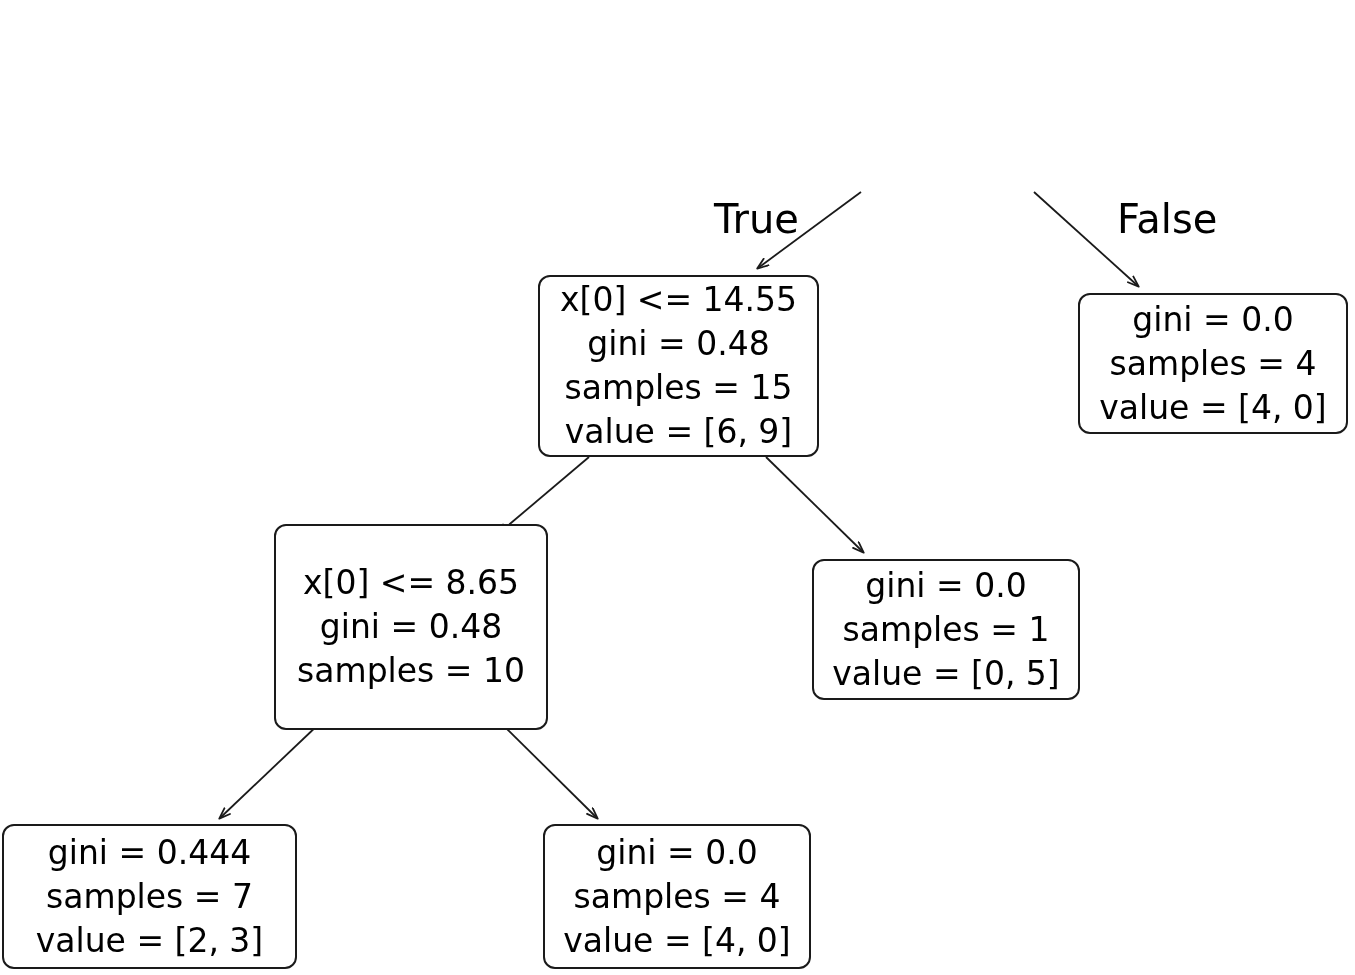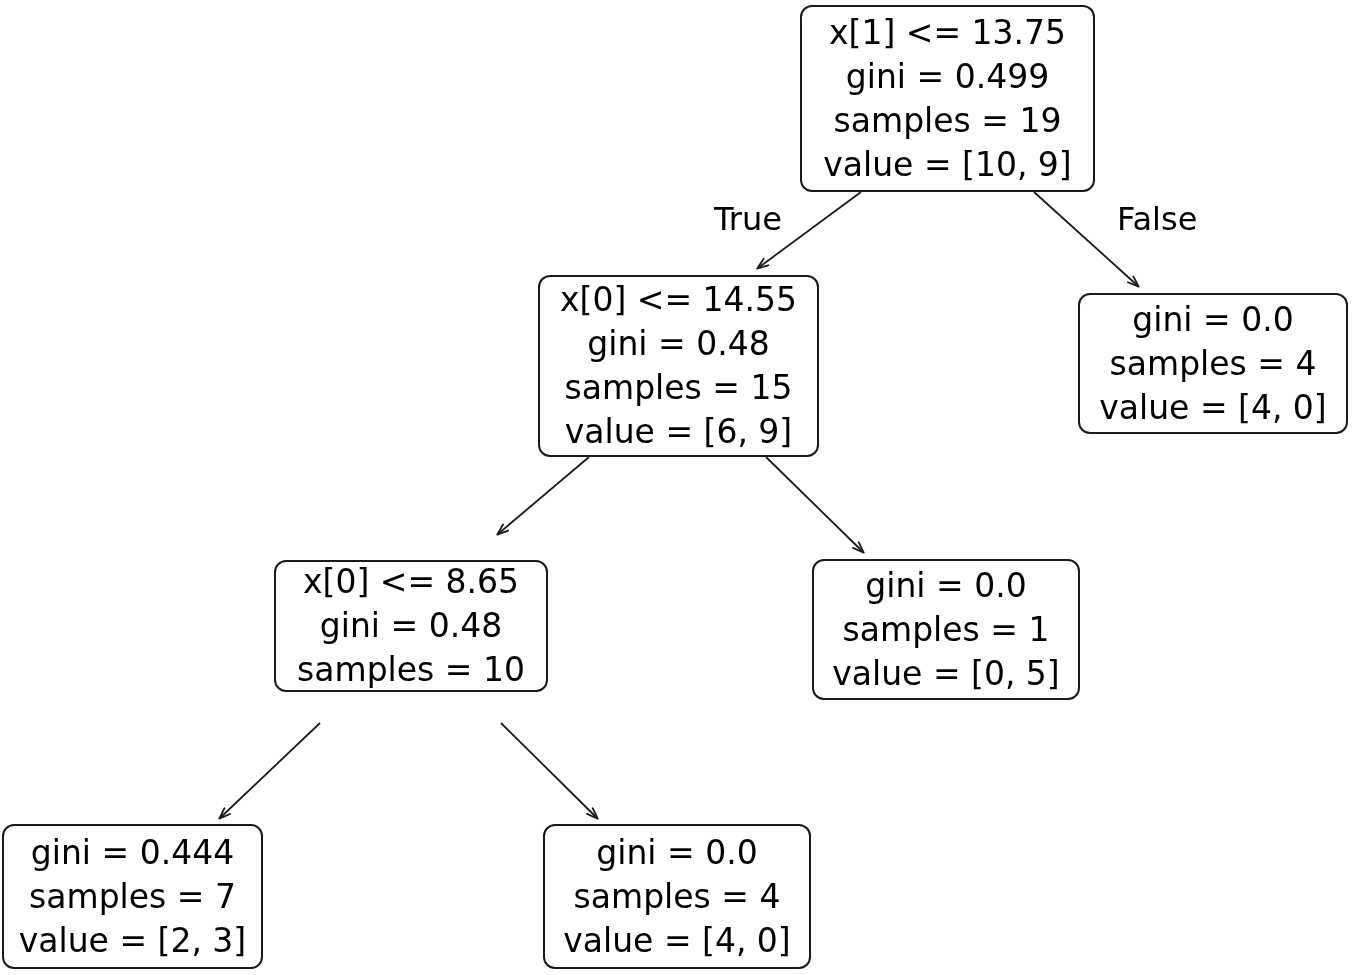--- a/index.html
+++ b/index.html
@@ -37,21 +37,21 @@
   }
   .node .line {
     font-size: 33px;
     line-height: 44px;
     color: #000000;
     white-space: nowrap;
     text-align: center;
   }
   .edge-label {
     position: absolute;
-    font-size: 32px;
+    font-size: 40px;
     line-height: 34px;
     color: #000000;
     white-space: nowrap;
   }
 </style>
 </head>
 <body>
 
 <div id="canvas">
 
@@ -68,56 +68,50 @@
 
     <line x1="589" y1="457" x2="498" y2="534" stroke="#1a1a1a" stroke-width="1.8" marker-end="url(#arrow)"></line>
 
     <line x1="766" y1="457" x2="863" y2="552" stroke="#1a1a1a" stroke-width="1.8" marker-end="url(#arrow)"></line>
 
     <line x1="320" y1="723" x2="220" y2="818" stroke="#1a1a1a" stroke-width="1.8" marker-end="url(#arrow)"></line>
 
     <line x1="501" y1="723" x2="597" y2="818" stroke="#1a1a1a" stroke-width="1.8" marker-end="url(#arrow)"></line>
   </svg>
 
-  <div class="node" style="left:800px; top:5px; width:295px; height:187px;">
-    <div class="line">x[1] &lt;= 13.75</div>
-    <div class="line">gini = 0.499</div>
-    <div class="line">samples = 19</div>
-    <div class="line">value = [10, 9]</div>
-  </div>
 
   <div class="edge-label" style="left:714px; top:202px;">True</div>
   <div class="edge-label" style="left:1105px; top:202px;margin-left:12px;">False</div>
 
   <div class="node" style="left:538px; top:275px; width:281px; height:182px;align-items:center;">
     <div class="line">x[0] &lt;= 14.55</div>
     <div class="line">gini = 0.48</div>
     <div class="line">samples = 15</div>
     <div class="line">value = [6, 9]</div>
   </div>
 
   <div class="node" style="left:1078px; top:293px; width:270px; height:141px;">
     <div class="line">gini = 0.0</div>
     <div class="line">samples = 4</div>
     <div class="line">value = [4, 0]</div>
   </div>
 
-  <div class="node" style="left:274px; top:560px; width:274px; height:132px;">
+  <div class="node" style="left:274px; top:524px; width:274px; height:206px;">
     <div class="line">x[0] &lt;= 8.65</div>
     <div class="line">gini = 0.48</div>
     <div class="line">samples = 10</div>
   </div>
 
   <div class="node" style="left:812px; top:559px; width:268px; height:141px;">
     <div class="line">gini = 0.0</div>
     <div class="line">samples = 1</div>
     <div class="line">value = [0, 5]</div>
   </div>
 
-  <div class="node" style="left:2px; top:824px; width:261px; height:145px;">
+  <div class="node" style="left:2px; top:824px; width:295px; height:145px;">
     <div class="line">gini = 0.444</div>
     <div class="line">samples = 7</div>
     <div class="line">value = [2, 3]</div>
   </div>
 
   <div class="node" style="left:543px; top:824px; width:268px; height:145px;">
     <div class="line">gini = 0.0</div>
     <div class="line">samples = 4</div>
     <div class="line">value = [4, 0]</div>
   </div>

